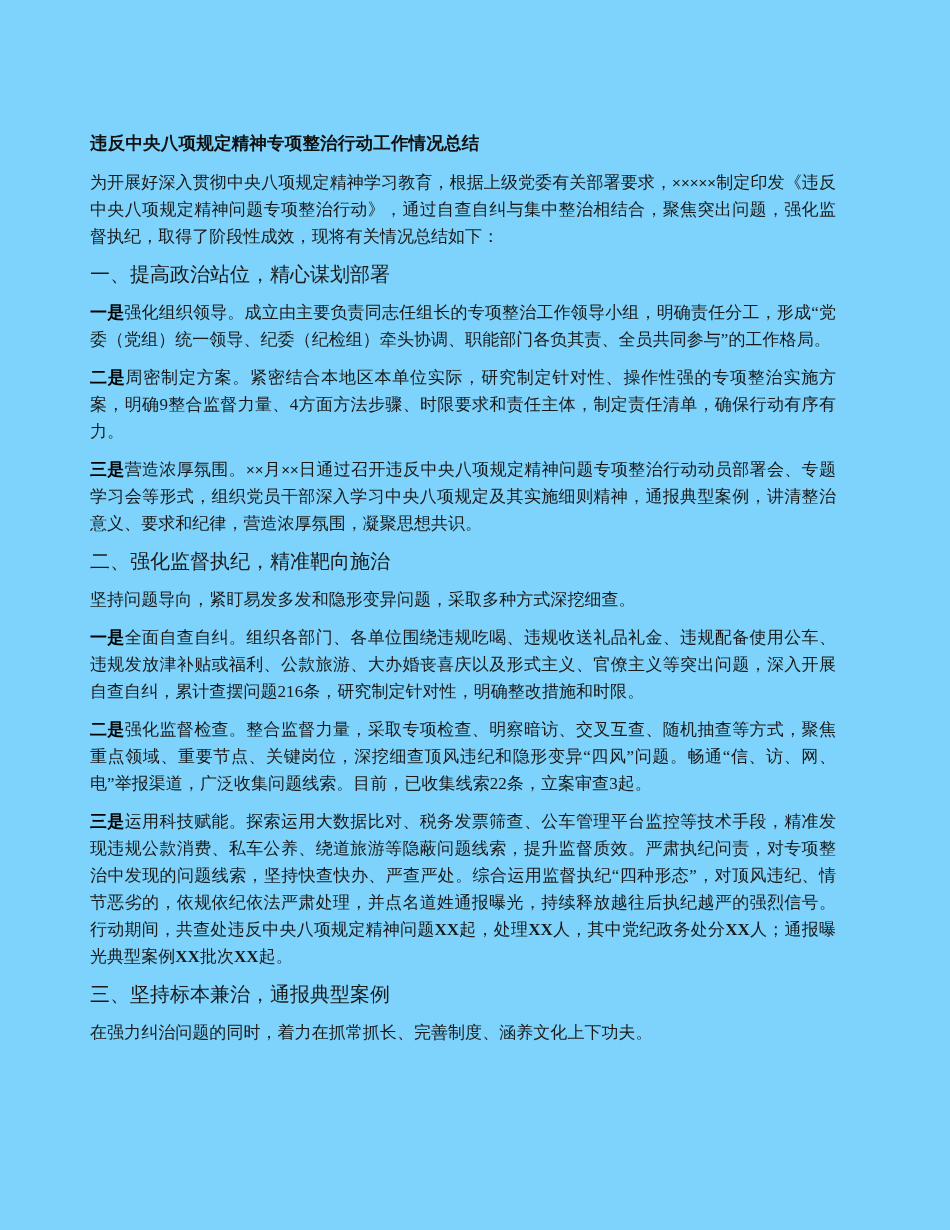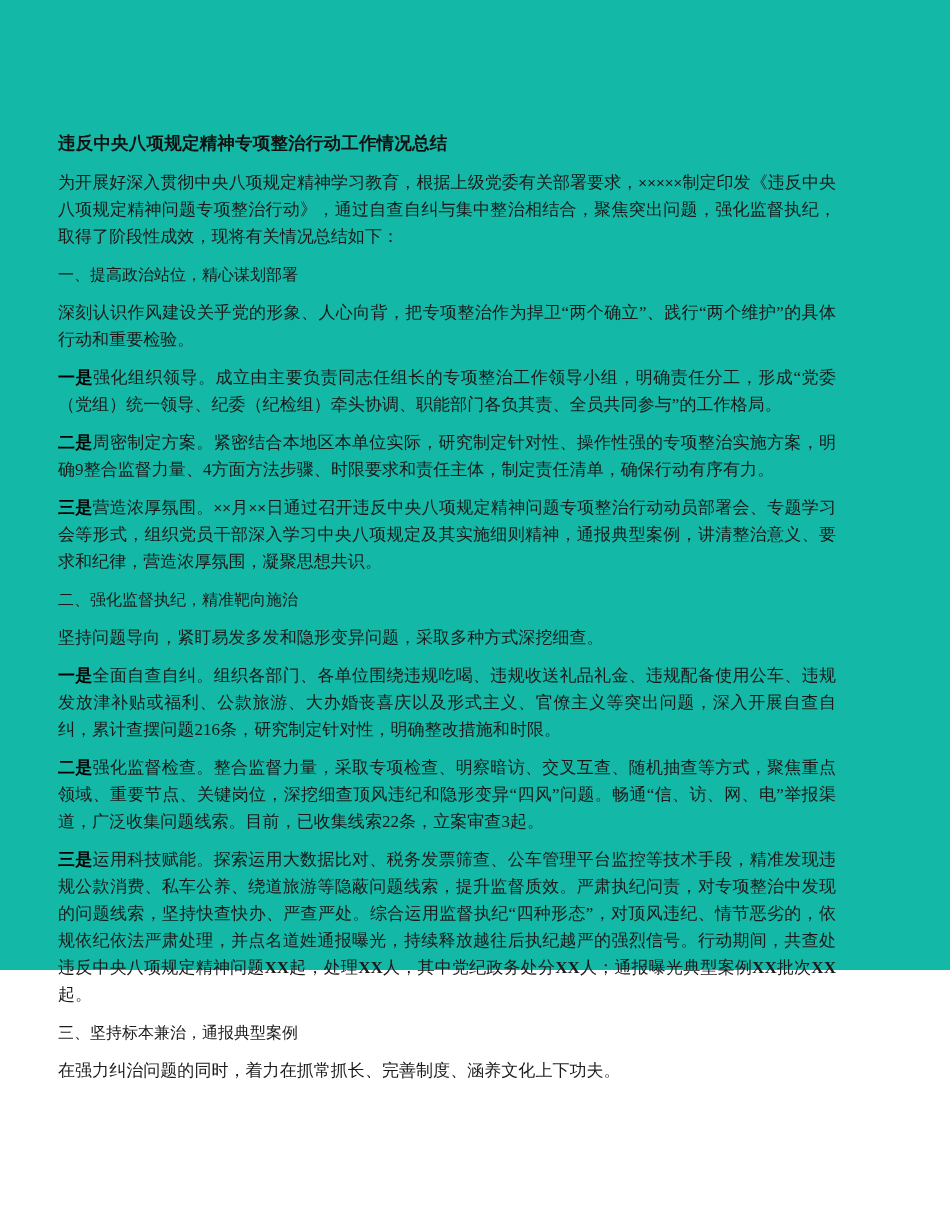--- a/index.html
+++ b/index.html
@@ -10,24 +10,24 @@
   body {
     width: 950px;
     height: 1230px;
     font-family: "Liberation Serif", "DejaVu Serif", serif;
     color: #000000;
     -webkit-font-smoothing: antialiased;
   }
   .page {
     position: relative;
     width: 950px;
-    height: 970px;
-    background: #14b8a6;
+    height: 1230px;
+    background: #7dd3fc;
     box-sizing: border-box;
-    padding: 130px 114px 0 58px;
+    padding: 130px 114px 0 90px;
   }
   .doc-title {
     font-size: 17.5px;
     font-weight: bold;
     line-height: 26px;
     margin: 0 0 13px 0;
     letter-spacing: 0.2px;
     color: #111111;
   }
   .para {
@@ -48,39 +48,38 @@
   }
   .num-bold {
     font-family: "Liberation Serif", "DejaVu Serif", serif;
     font-weight: bold;
   }
   .xmark {
     font-family: "Liberation Sans", "DejaVu Sans", sans-serif;
     font-size: 15px;
   }
   .section-heading {
-    font-size: 16px;
+    font-size: 20px;
     line-height: 27px;
     margin: 0 0 11px 0;
     color: #1a1a1a;
     font-weight: normal;
   }
 </style>
 </head>
 <body>
 
 <div class="page">
 
   <h1 class="doc-title">违反中央八项规定精神专项整治行动工作情况总结</h1>
 
   <p class="para"><span>为开展好深入贯彻中央八项规定精神学习教育，根据上级党委有关部署要求，</span><span class="xmark">×××××</span><span>制定印发《违反中央八项规定精神问题专项整治行动》，通过自查自纠与集中整治相结合，聚焦突出问题，强化监督执纪，取得了阶段性成效，现将有关情况总结如下：</span></p>
 
   <p class="section-heading">一、提高政治站位，精心谋划部署</p>
 
-  <p class="para">深刻认识作风建设关乎党的形象、人心向背，把专项整治作为捍卫“两个确立”、践行“两个维护”的具体行动和重要检验。</p>
 
   <p class="para"><span class="lead">一是</span><span>强化组织领导。成立由主要负责同志任组长的专项整治工作领导小组，明确责任分工，形成“党委（党组）统一领导、纪委（纪检组）牵头协调、职能部门各负其责、全员共同参与”的工作格局。</span></p>
 
   <p class="para"><span class="lead">二是</span><span>周密制定方案。紧密结合本地区本单位实际，研究制定针对性、操作性强的专项整治实施方案，明确</span><span class="num">9</span><span>整合监督力量、</span><span class="num">4</span><span>方面方法步骤、时限要求和责任主体，制定责任清单，确保行动有序有力。</span></p>
 
   <p class="para"><span class="lead">三是</span><span>营造浓厚氛围。</span><span class="xmark">××</span><span>月</span><span class="xmark">××</span><span>日通过召开违反中央八项规定精神问题专项整治行动动员部署会、专题学习会等形式，组织党员干部深入学习中央八项规定及其实施细则精神，通报典型案例，讲清整治意义、要求和纪律，营造浓厚氛围，凝聚思想共识。</span></p>
 
   <p class="section-heading">二、强化监督执纪，精准靶向施治</p>
 
   <p class="para">坚持问题导向，紧盯易发多发和隐形变异问题，采取多种方式深挖细查。</p>

